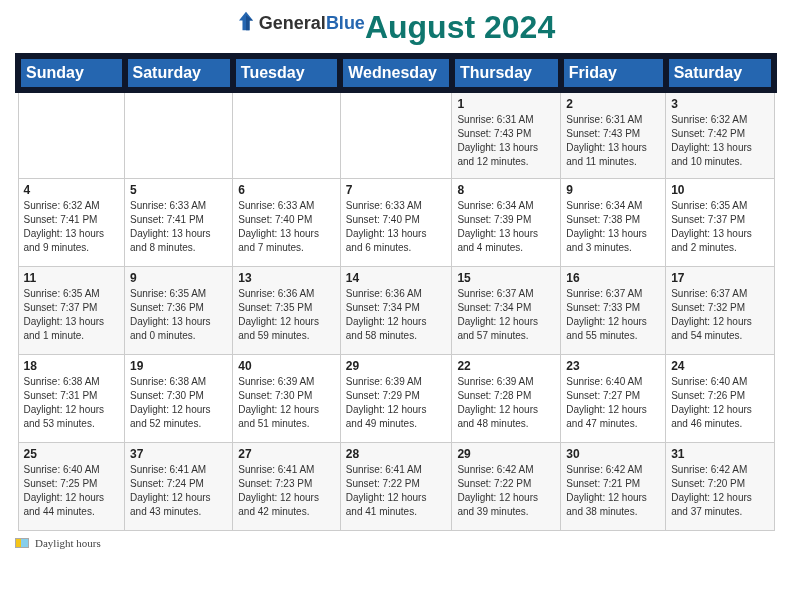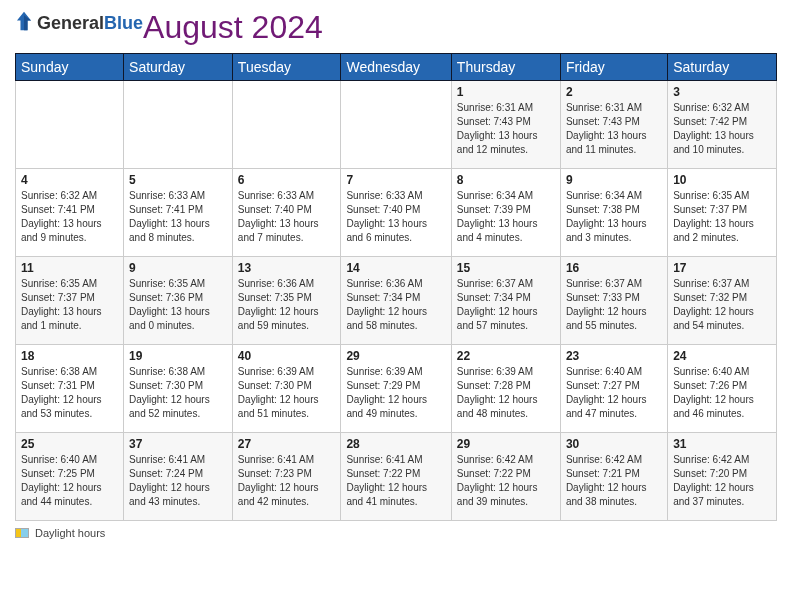--- a/index.html
+++ b/index.html
@@ -10,21 +10,21 @@
       background: #fff;
       overflow: hidden;
     }
     .page {
       width: 792px;
       height: 612px;
       padding: 10px 15px;
     }
     .header {
       display: flex;
-      justify-content: flex-start;
+      justify-content: center;
       align-items: flex-start;
       margin-bottom: 8px;
     }
     .logo {
       display: flex;
       align-items: center;
       gap: 4px;
     }
     .logo-text {
       font-size: 18px;
@@ -35,41 +35,41 @@
     .logo-blue { color: #2566b0; }
     .logo-icon {
       width: 18px;
       height: 22px;
     }
     .title-block {
       text-align: right;
     }
     .month-year {
       font-size: 32px;
-      font-weight: normal;
-      color: #701a75;
+      font-weight: bold;
+      color: #0f766e;
       line-height: 1.1;
     }
     .location {
       font-size: 16px;
       color: #444;
     }
     .calendar {
       width: 100%;
       border-collapse: collapse;
       font-size: 10px;
     }
     .calendar thead th {
       background: #2566b0;
       color: #fff;
       text-align: left;
       padding: 5px 5px;
-      font-size: 14px;
-      font-weight: normal;
-      border: 1px solid #0f172a;
+      font-size: 16px;
+      font-weight: bold;
+      border: 6px solid #0f172a;
     }
     .calendar tbody td {
       border: 1px solid #ccc;
       vertical-align: top;
       padding: 4px 5px;
       width: 113px;
       height: 88px;
       background: #fff;
     }
     .calendar tbody tr:nth-child(odd) td {
@@ -93,20 +93,21 @@
     .empty-cell {
       background: #fff !important;
     }
     .footer {
       margin-top: 6px;
       font-size: 11px;
       color: #444;
       display: flex;
       align-items: center;
       gap: 6px;
+      font-family: Liberation Serif, serif;
     }
     .footer-icon {
       width: 14px;
       height: 10px;
       background: linear-gradient(to right, #f5c518 40%, #87CEEB 40%);
       border: 1px solid #aaa;
       display: inline-block;
     }
   </style>
 </head>

